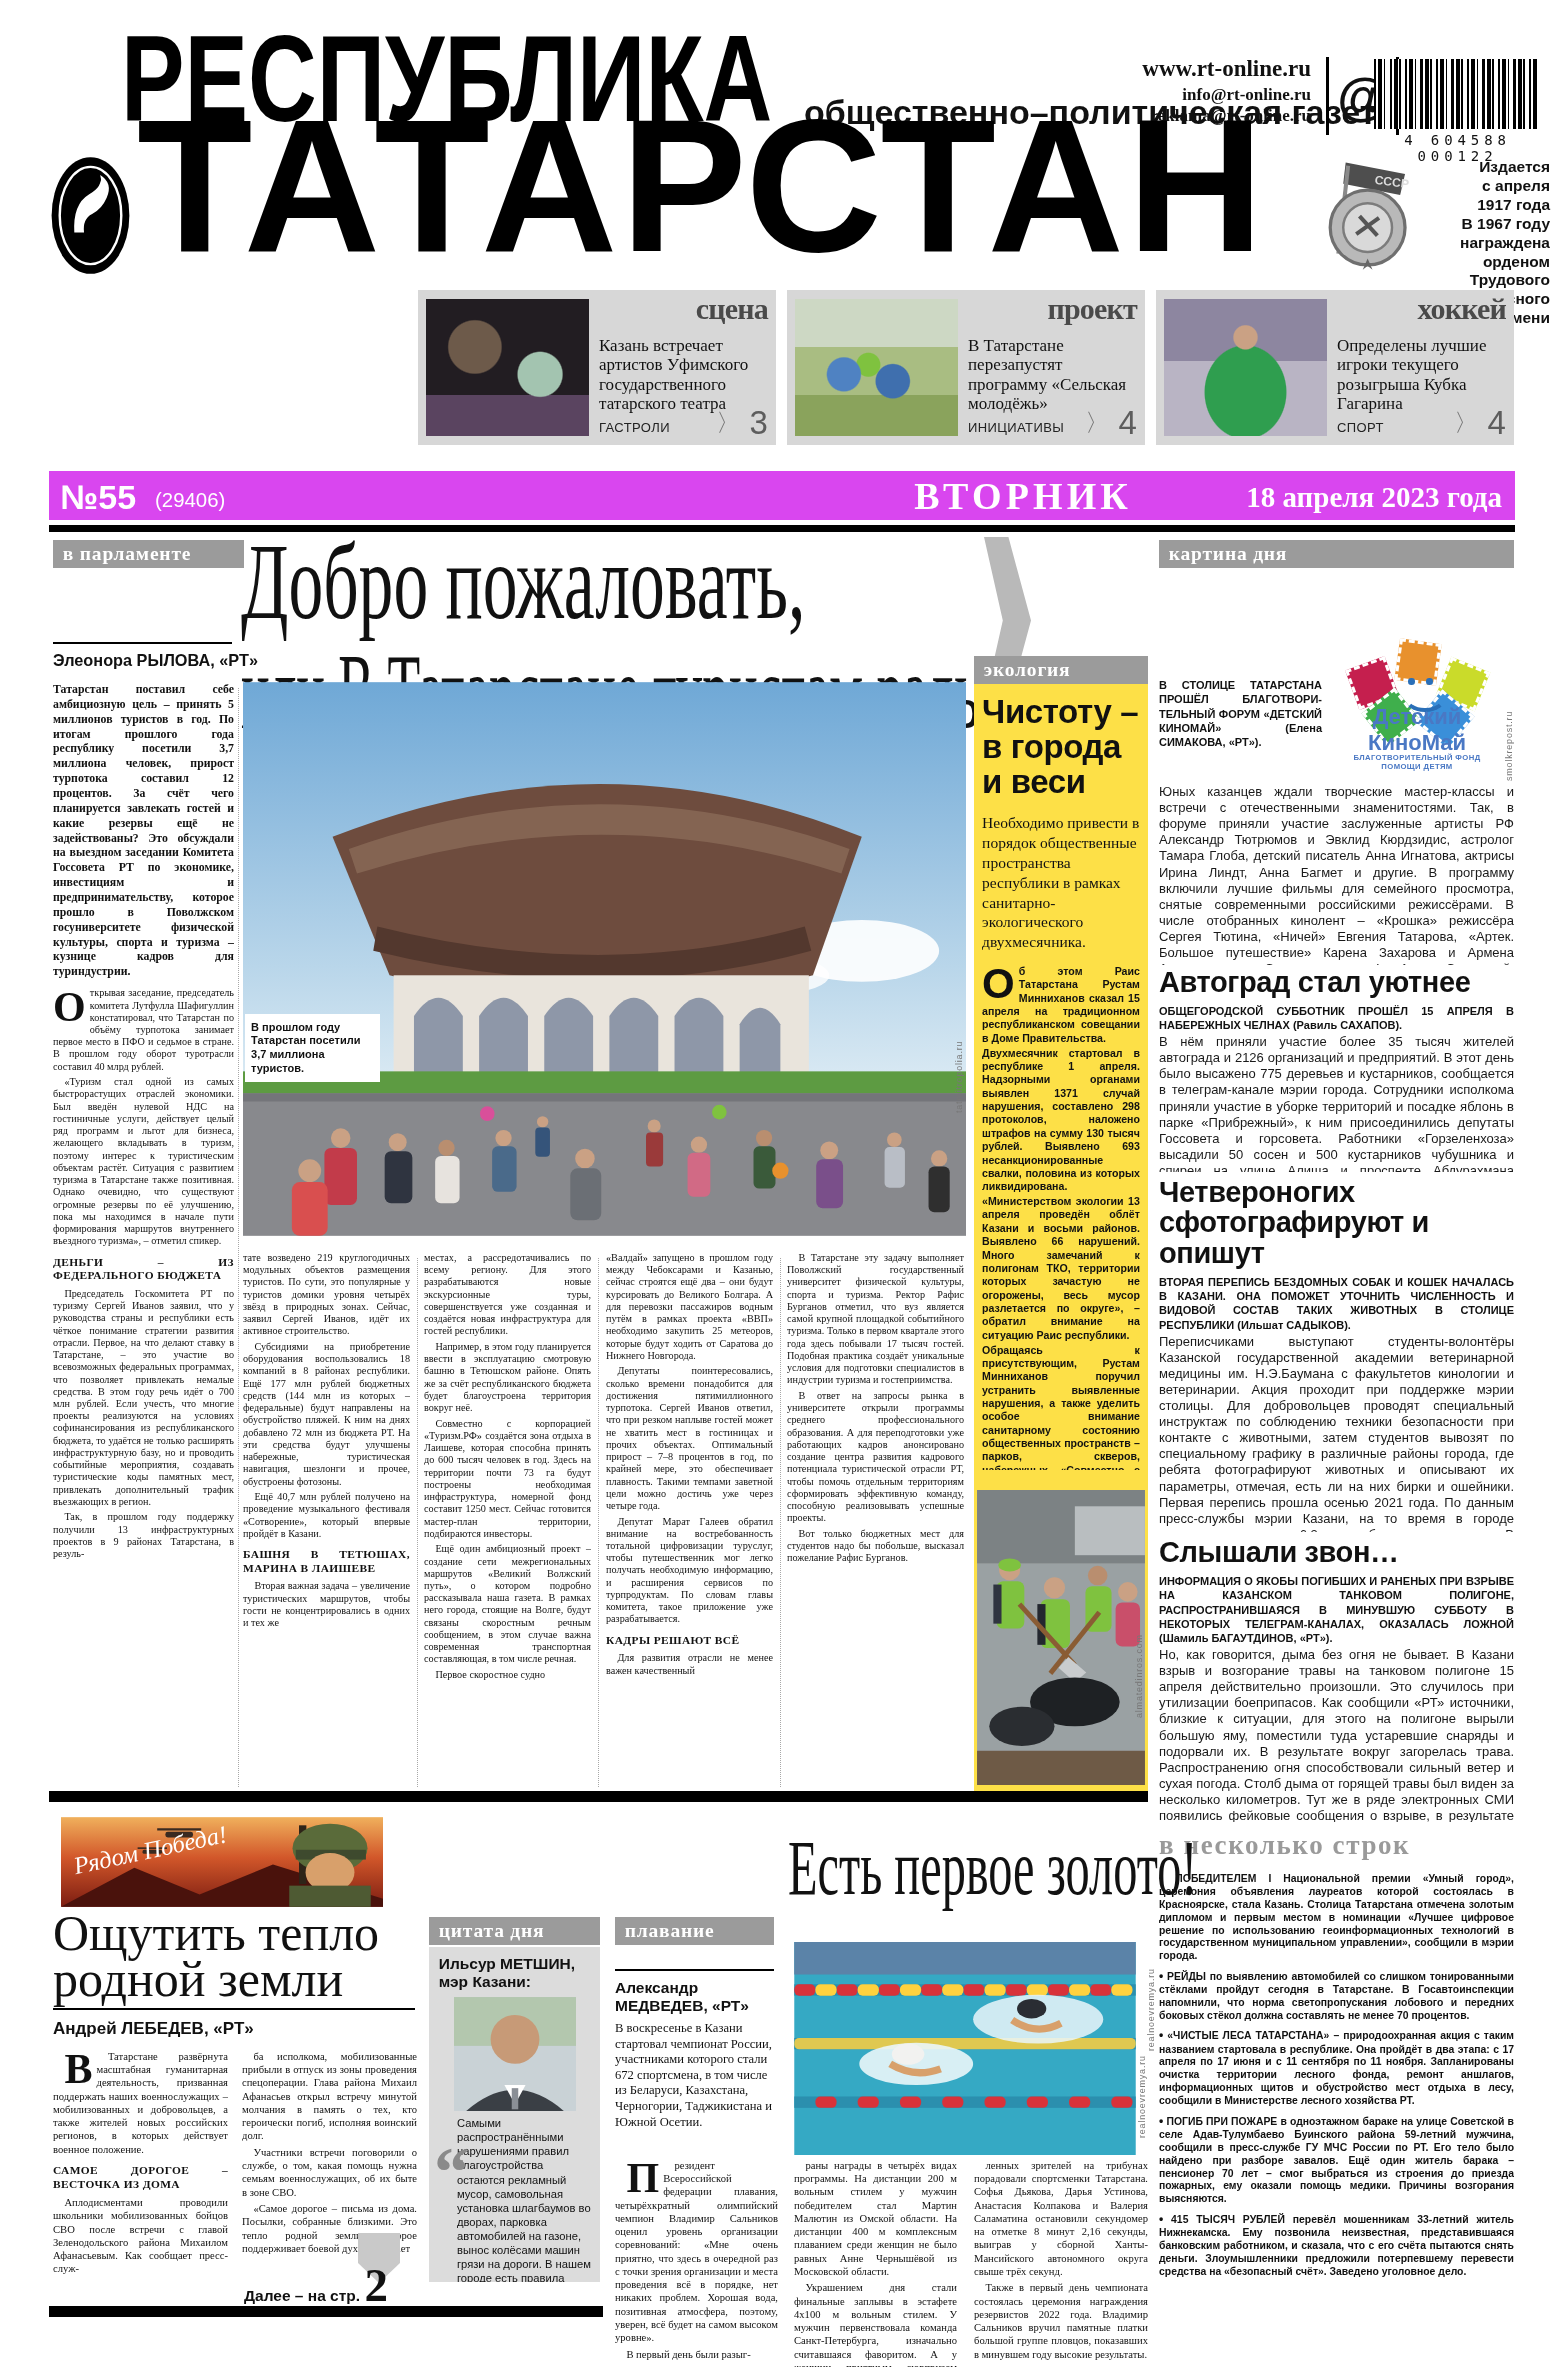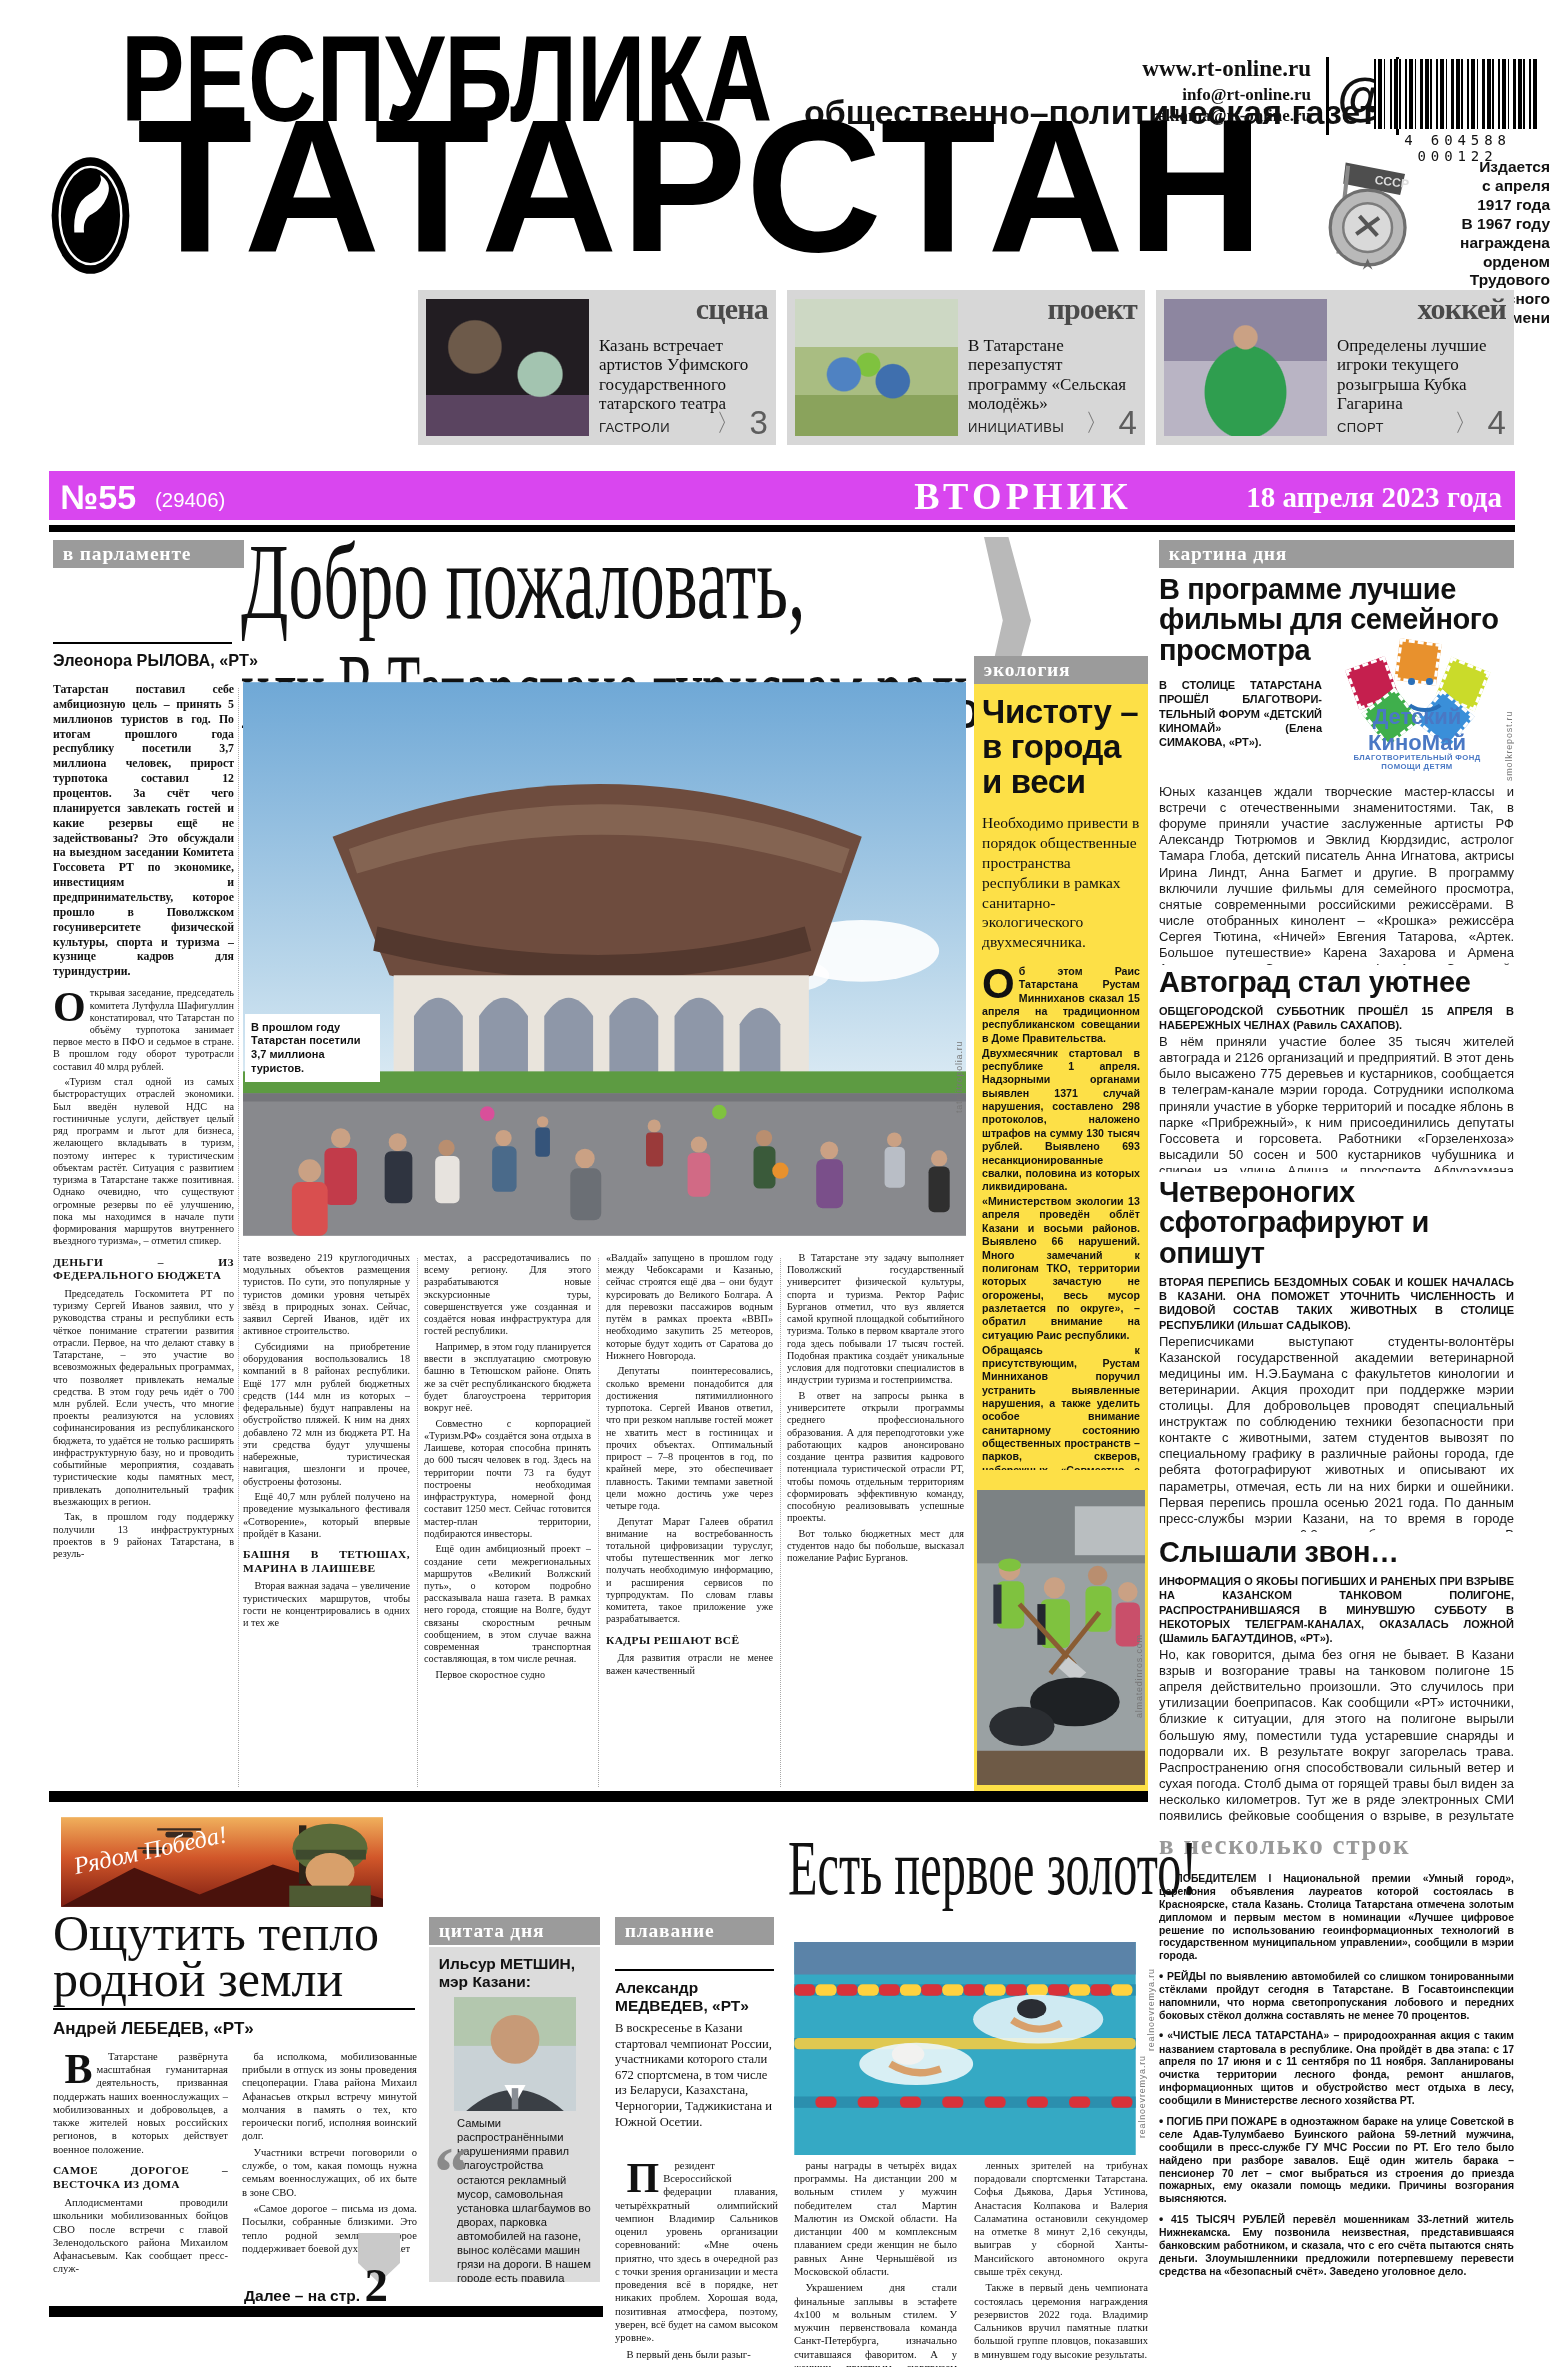--- a/index.html
+++ b/index.html
@@ -312,21 +312,20 @@
           <rect x="0" y="320" width="206" height="42" fill="#6e5a46"></rect>
         </g>
       </svg>
       <div class="vcred" style="right:1.6px;top:98px;height:130px">almatedinros.com</div>
     </div>
   </div>
 
   <div class="abs rlabel" style="left:1159px;top:540px;width:345px">картина дня</div>
 
   <div class="abs" style="left:1159px;top:574px;width:355px;height:391px;overflow:hidden">
-    <div class="rc-h">В программе лучшие фильмы для семейного просмотра</div>
     <div class="abs kino-box" style="right:13px;top:65px;width:168px;height:138px">
       <div class="film" style="left:64px;top:1.6px;background:#e8912d;transform:rotate(8deg)"></div>
       <div class="film" style="left:18px;top:23px;background:#c51f4e;transform:rotate(-20deg)"></div>
       <div class="film" style="left:109px;top:24.4px;background:#cadb2a;transform:rotate(22deg)"></div>
       <div class="film" style="left:37px;top:57px;background:#3faf4c;transform:rotate(-38deg)"></div>
       <div class="film" style="left:91px;top:59px;background:#3a8fd9;transform:rotate(40deg)"></div>
       <div style="position:absolute;left:75px;top:39px;width:6.5px;height:6.5px;border-radius:50%;background:#2a6fb8"></div>
       <div style="position:absolute;left:93px;top:39px;width:6.5px;height:6.5px;border-radius:50%;background:#2a6fb8"></div>
       <div style="position:absolute;left:70px;top:41px;width:36px;height:24.4px;border:4.1px solid transparent;border-bottom-color:#2a6fb8;border-radius:50%"></div>
       <div class="kino-title">Детский КиноМай</div>

